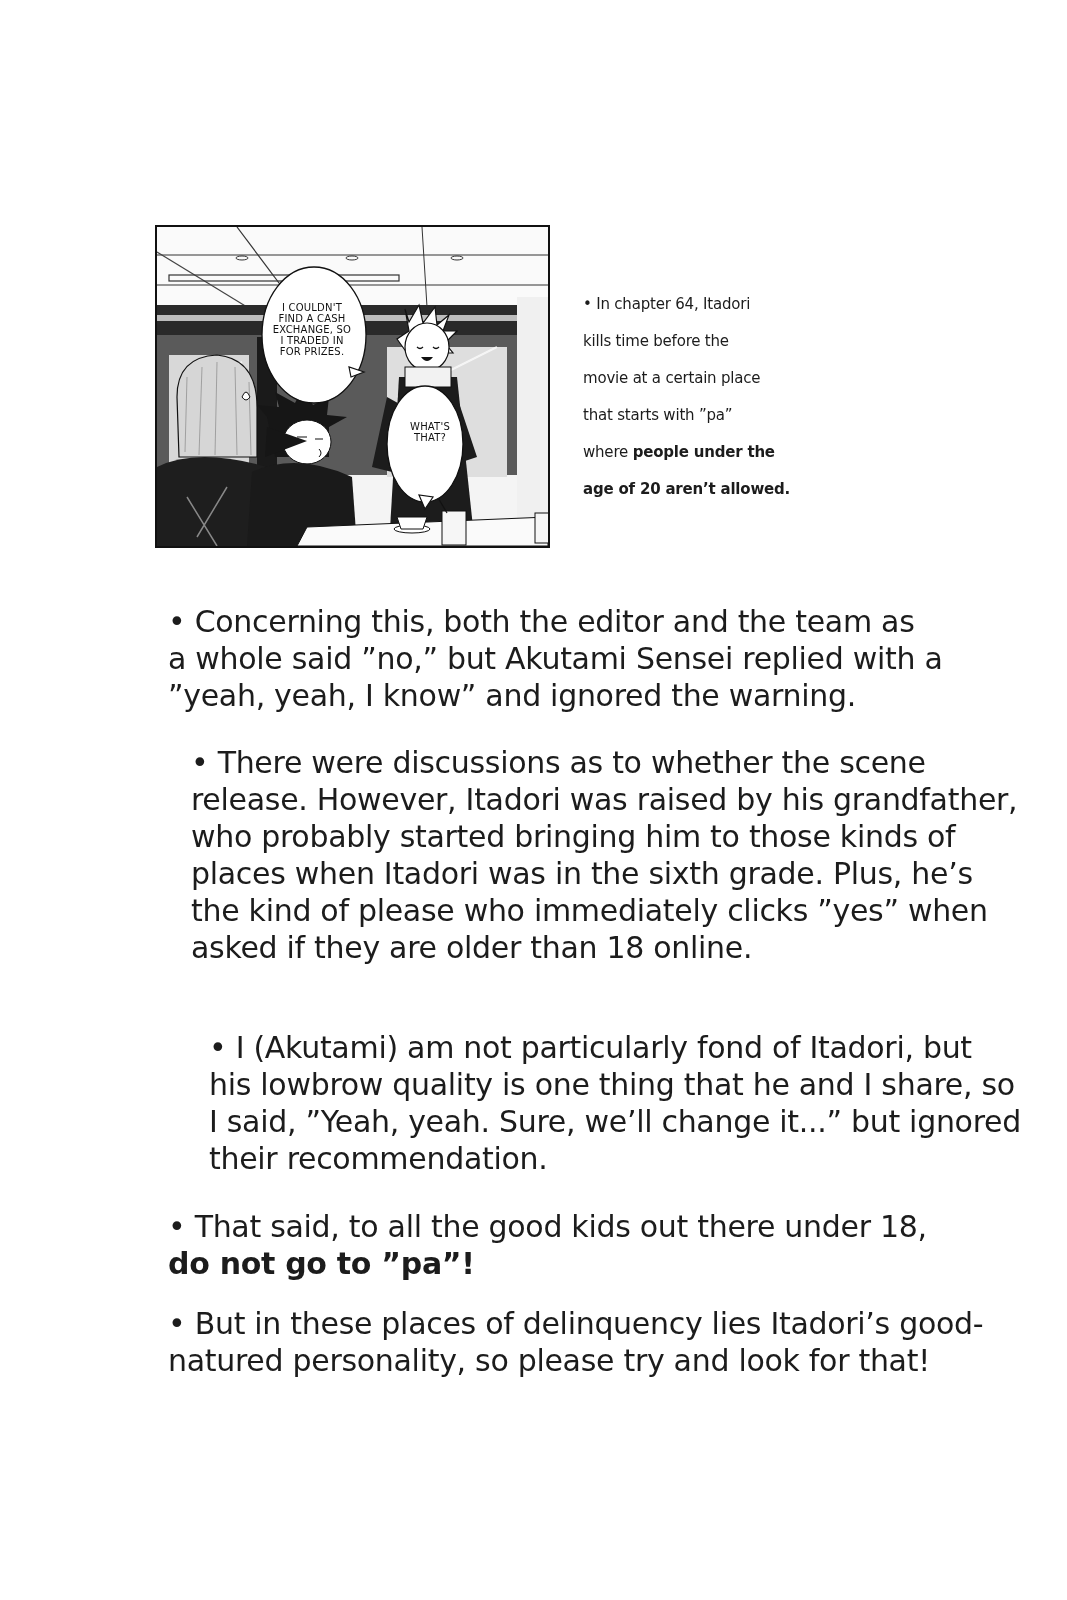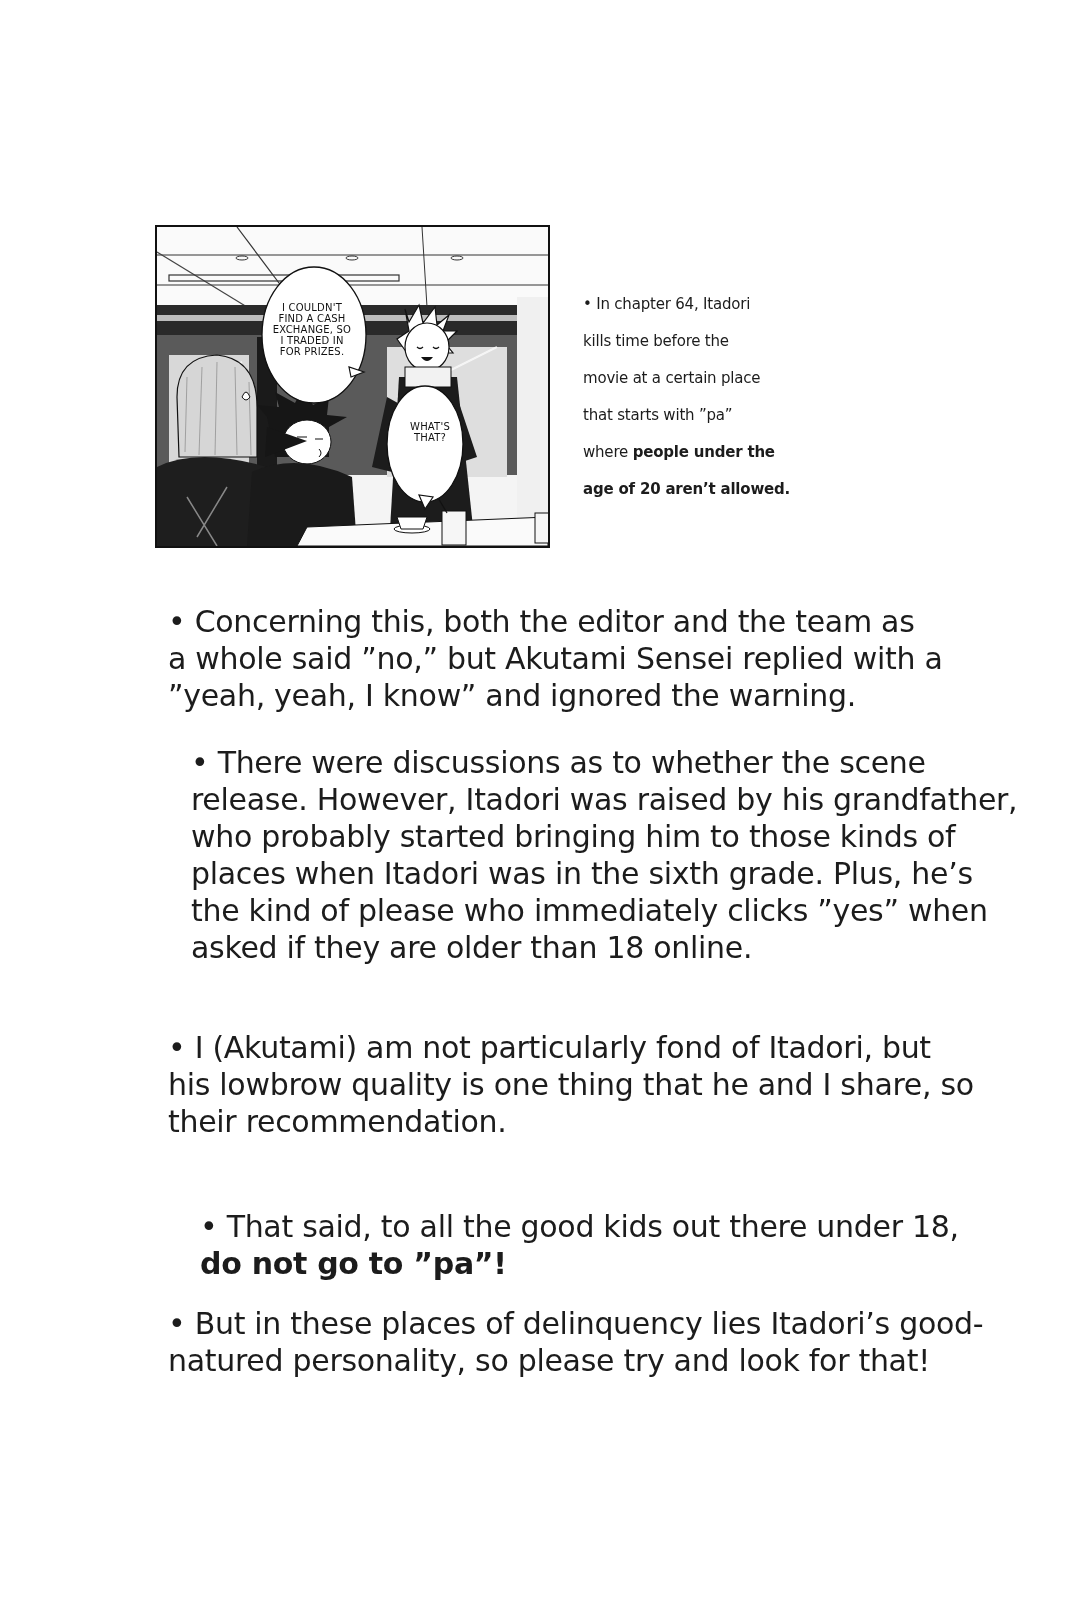--- a/index.html
+++ b/index.html
@@ -60,22 +60,22 @@
       left: 168px;
       width: 680px;
       font-size: 30px;
       line-height: 37px;
       letter-spacing: -0.3px;
     }
     .para .line { display: block; white-space: nowrap; }
 
     .p1 { top: 603px; }
     .p2 { top: 744px; margin-left: 23px; }
-    .p3 { top: 1029px; }
-    .p4 { top: 1208px; margin-left: 32px; }
+    .p3 { top: 1029px; margin-left: 41px; }
+    .p4 { top: 1208px; }
     .p5 { top: 1305px; }
   </style>
 </head>
 <body>
 
 <div class="panel">
   <svg width="391" height="319" viewBox="0 0 391 319">
 
     <rect x="0" y="0" width="391" height="80" fill="#fafafa"></rect>
     <line x1="0" y1="28" x2="391" y2="28" stroke="#333" stroke-width="1"></line>
@@ -169,20 +169,21 @@
   <span class="line">release. However, Itadori was raised by his grandfather,</span>
   <span class="line">who probably started bringing him to those kinds of</span>
   <span class="line">places when Itadori was in the sixth grade. Plus, he’s</span>
   <span class="line">the kind of please who immediately clicks ”yes” when</span>
   <span class="line">asked if they are older than 18 online.</span>
 </div>
 
 <div class="para p3">
   <span class="line">• I (Akutami) am not particularly fond of Itadori, but</span>
   <span class="line">his lowbrow quality is one thing that he and I share, so</span>
+  <span class="line">I said, ”Yeah, yeah. Sure, we’ll change it...” but ignored</span>
   <span class="line">their recommendation.</span>
 </div>
 
 <div class="para p4">
   <span class="line">• That said, to all the good kids out there under 18,</span>
   <span class="line bold">do not go to ”pa”!</span>
 </div>
 
 <div class="para p5">
   <span class="line">• But in these places of delinquency lies Itadori’s good-</span>

